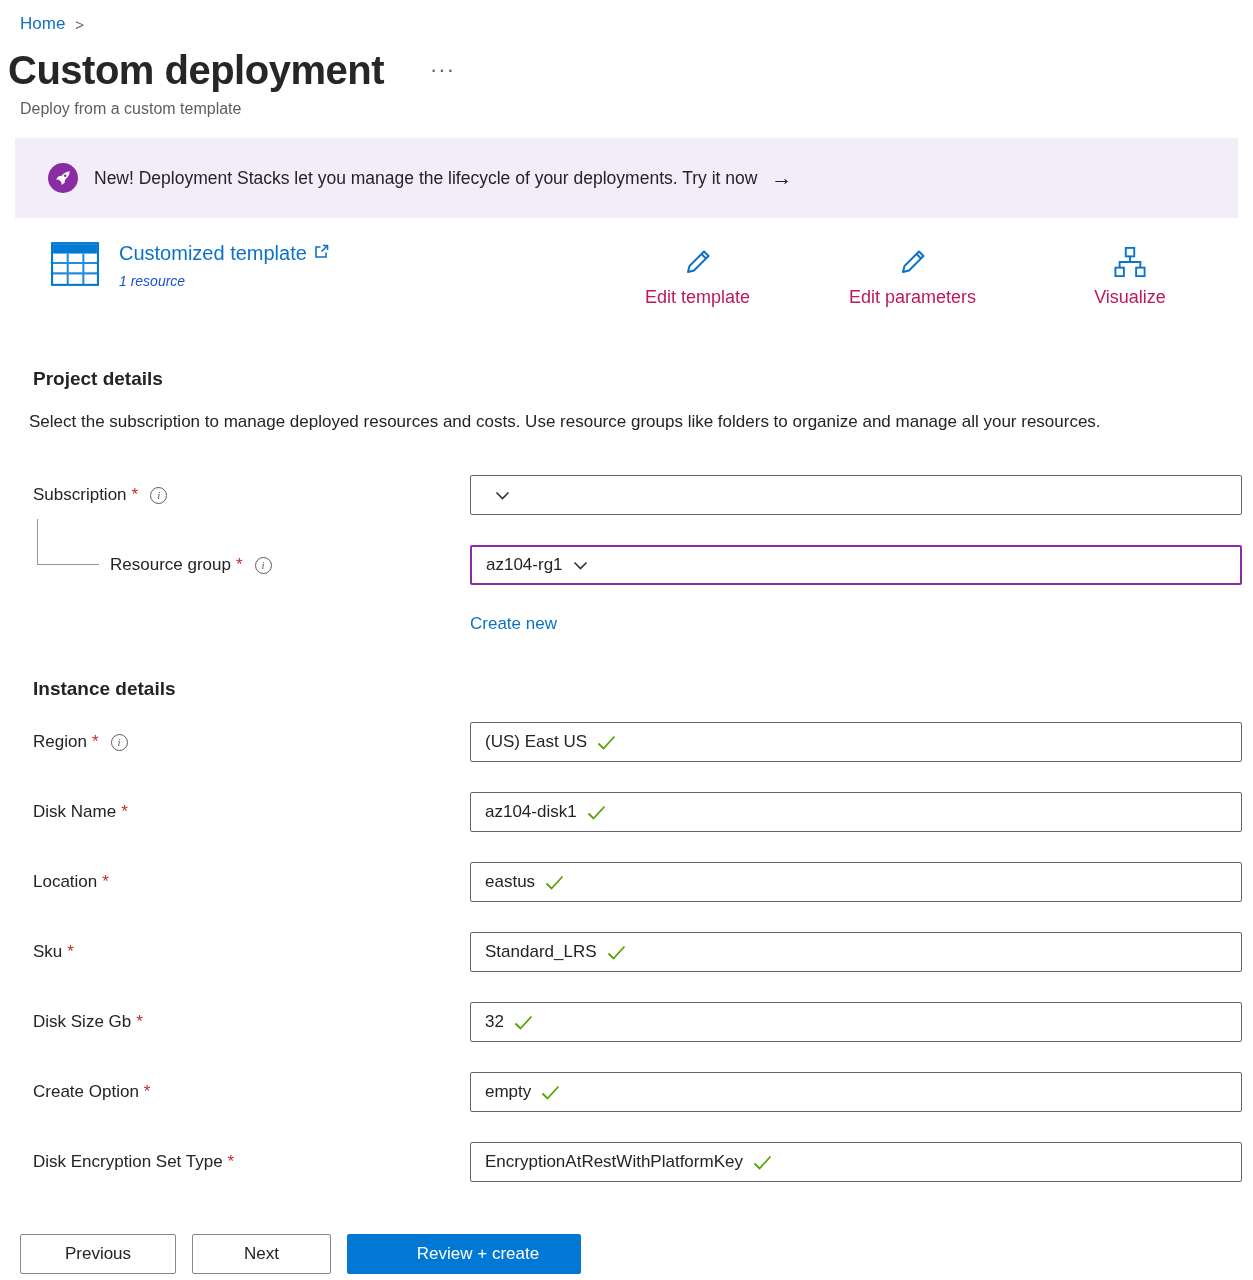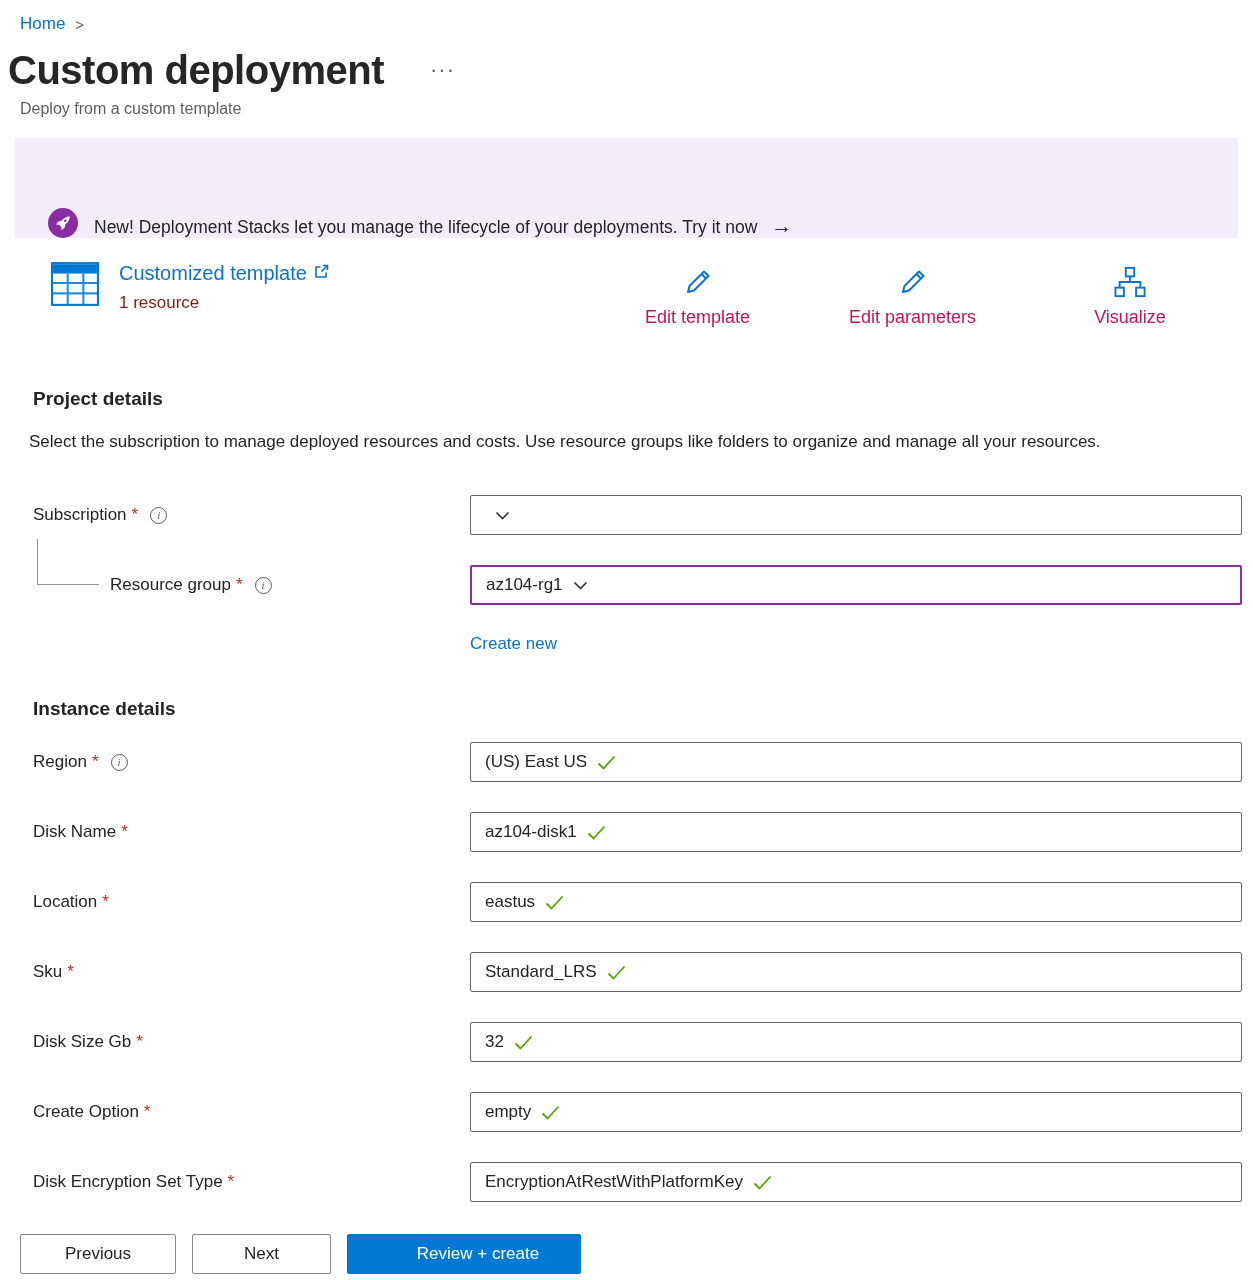--- a/index.html
+++ b/index.html
@@ -11,30 +11,30 @@
   .bc-link { color:#0b72c9; cursor:pointer; }
   .bc-sep { color:#605e5c; font-size:15px; }
 
   
   .title-row { display:flex; align-items:center; margin:12px 0 0 8px; }
   .page-title { font-size:40px; font-weight:700; color:#262626; line-height:48px; letter-spacing:-0.5px; }
   .title-ellipsis { margin-left:46px; color:#605e5c; font-size:22px; letter-spacing:1px; cursor:pointer; }
   .subtitle { margin:6px 0 0 20px; font-size:16px; color:#605e5c; }
 
   
-  .banner { margin:20px 15px 0 15px; height:100px; background:#f3edfa; display:flex; align-items:flex-end; padding:0 16px 0 33px; }
+  .banner { margin:20px 15px 0 15px; height:80px; background:#f3edfa; display:flex; align-items:center; padding:0 16px 0 33px; }
   .banner-text { margin-left:16px; font-size:17.5px; color:#242424; }
   .banner-arrow { margin-left:14px; font-size:21px; color:#242424; cursor:pointer; }
 
   
   .template-row { position:relative; margin-top:24px; height:82px; }
   .tpl-left { position:absolute; left:51px; top:0; display:flex; gap:20px; }
   .tpl-text {}
   .tpl-name { font-size:20px; color:#0b72c9; display:flex; align-items:flex-start; gap:7px; cursor:pointer; }
-  .tpl-count { margin-top:8px; font-size:17px; color:#7f1d1d; }
+  .tpl-count { margin-top:8px; font-size:14px; color:#1d4ed8;font-style:italic; }
   .action { position:absolute; top:4px; text-align:center; color:#be185d; font-size:18px; cursor:pointer; }
   .action .alabel { margin-top:4px; }
   .action-edit-template { left:625px; width:145px; }
   .action-edit-parameters { left:830px; width:165px; }
   .action-visualize { left:1075px; width:110px; }
 
   
   .section-heading { margin:44px 0 0 33px; font-size:19px; font-weight:700; color:#242424; }
   .section-desc { margin:16px 0 0 29px; width:1150px; font-size:17px; line-height:31px; color:#242424; }
 

